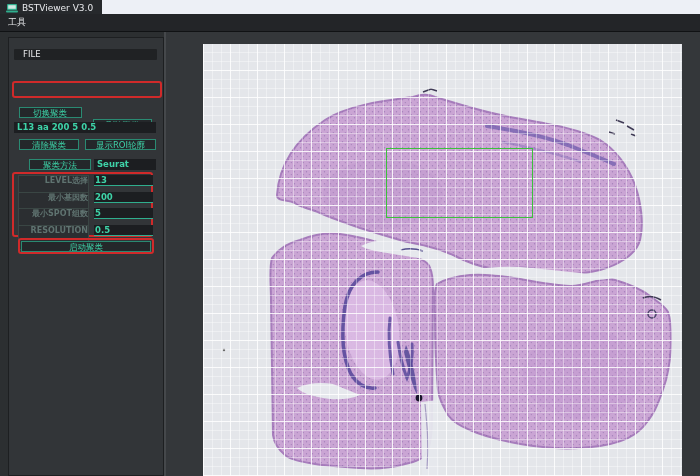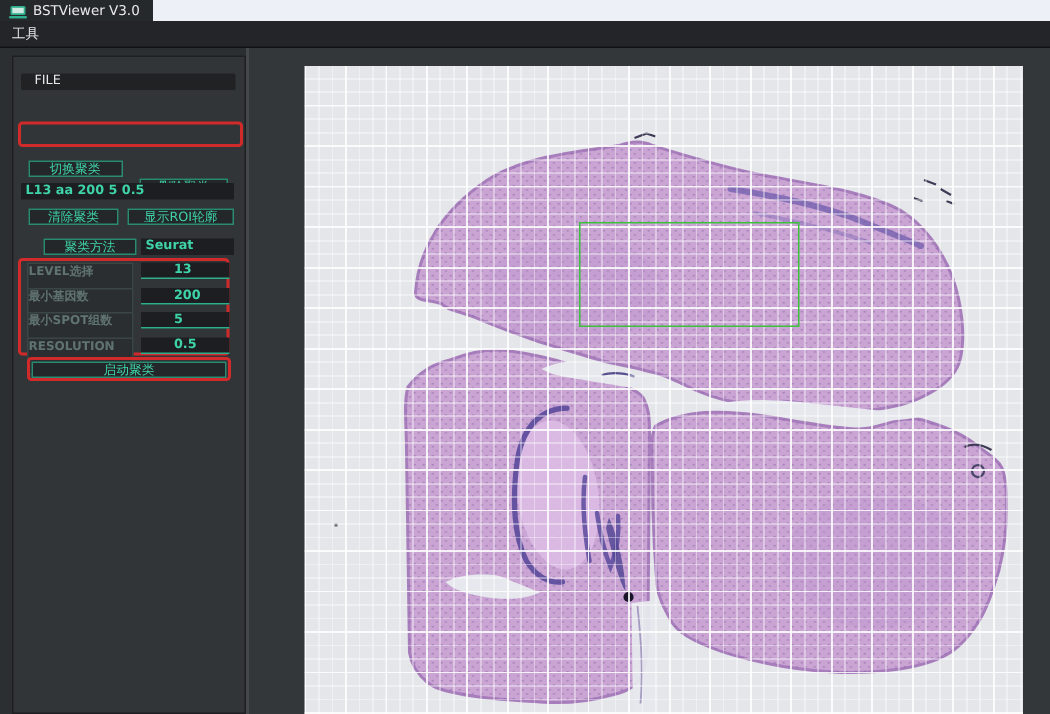--- a/index.html
+++ b/index.html
@@ -21,23 +21,23 @@
   .splitter{position:absolute;left:164px;top:32px;width:2px;height:444px;background:#45484b;}
   .sidebar-panel{position:absolute;left:8px;top:37px;width:156px;height:439px;background:#323538;border:1px solid #1d1f21;box-sizing:border-box;}
   .bar{position:absolute;left:5px;width:143px;height:11px;background:#202224;color:#e6e7e9;
        font-size:8.5px;line-height:11px;padding-left:9px;box-sizing:border-box;border-radius:1px;}
   .tbtn{position:absolute;height:11px;border:1px solid #2a8a72;color:#3ed3a8;background:#24272a;
         font-size:8.5px;font-weight:normal;line-height:10px;text-align:center;box-sizing:border-box;
         white-space:nowrap;overflow:hidden;}
   .field{position:absolute;height:11px;background:#1c1e21;color:#3ed3a8;font-size:8.5px;font-weight:bold;
          line-height:11px;padding-left:3px;box-sizing:border-box;}
   .plabel{position:absolute;height:25px;border:1px solid #3a4644;color:#5f7370;background:#2b2e31;
-          font-size:8px;font-weight:bold;line-height:10px;text-align:left;box-sizing:border-box;white-space:nowrap;}
+          font-size:8px;font-weight:bold;line-height:10px;text-align:right;box-sizing:border-box;white-space:nowrap;}
   .pval{position:absolute;height:11px;background:#1c1e21;color:#3ed3a8;font-size:8.5px;font-weight:bold;
-        line-height:10px;padding-left:22px;box-sizing:border-box;border-bottom:1.5px solid #2fae8d;}
+        line-height:10px;padding-left:1px;box-sizing:border-box;border-bottom:1.5px solid #2fae8d;}
   .redbox{position:absolute;border:2px solid #d02a2a;border-radius:3px;box-sizing:border-box;pointer-events:none;}
   
   .canvas{position:absolute;left:203px;top:44px;width:479px;height:432px;background:#e4e6ea;overflow:hidden;}
   .grid-overlay{position:absolute;left:0;top:0;width:479px;height:432px;pointer-events:none;
     background-image:
       repeating-linear-gradient(0deg, rgba(255,255,255,.75) 0 1px, transparent 1px 27px),
       repeating-linear-gradient(90deg, rgba(255,255,255,.75) 0 1px, transparent 1px 27px),
       repeating-linear-gradient(0deg, rgba(255,255,255,.38) 0 1px, transparent 1px 9px),
       repeating-linear-gradient(90deg, rgba(255,255,255,.38) 0 1px, transparent 1px 9px);}
   .roi-rect{position:absolute;left:183px;top:104px;width:147px;height:70px;border:1.5px solid #3cc13c;box-sizing:border-box;}

